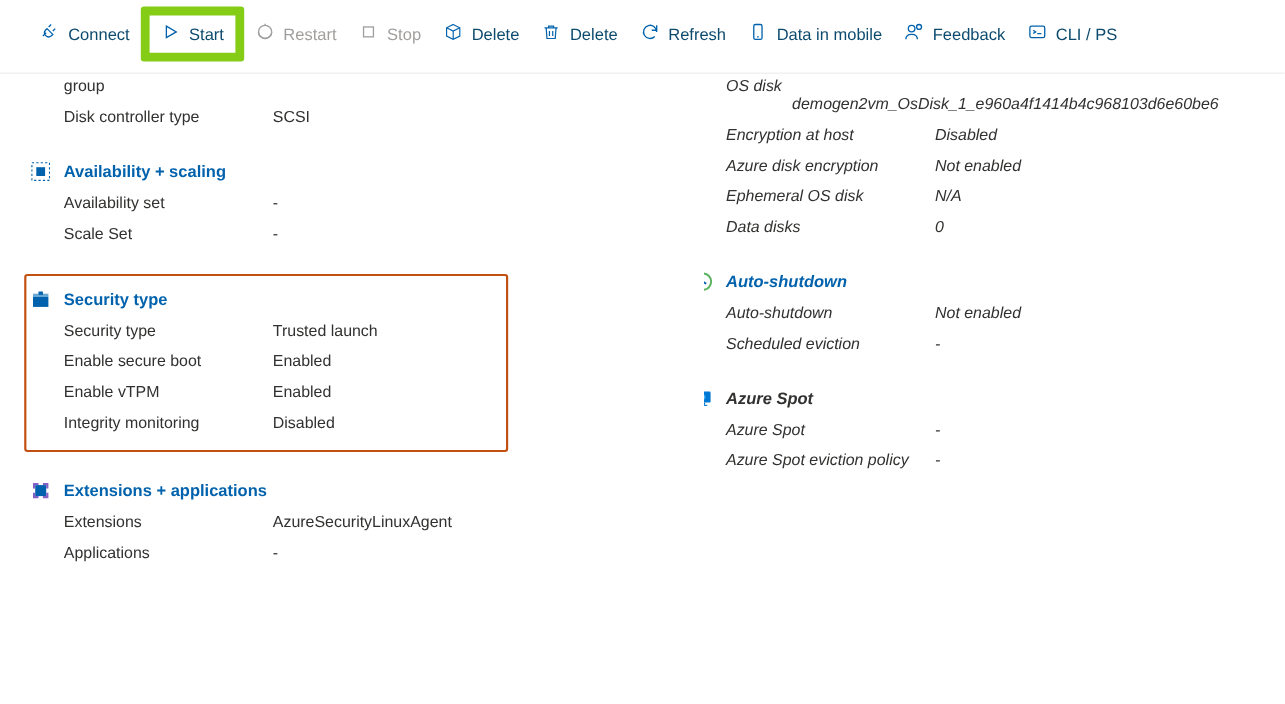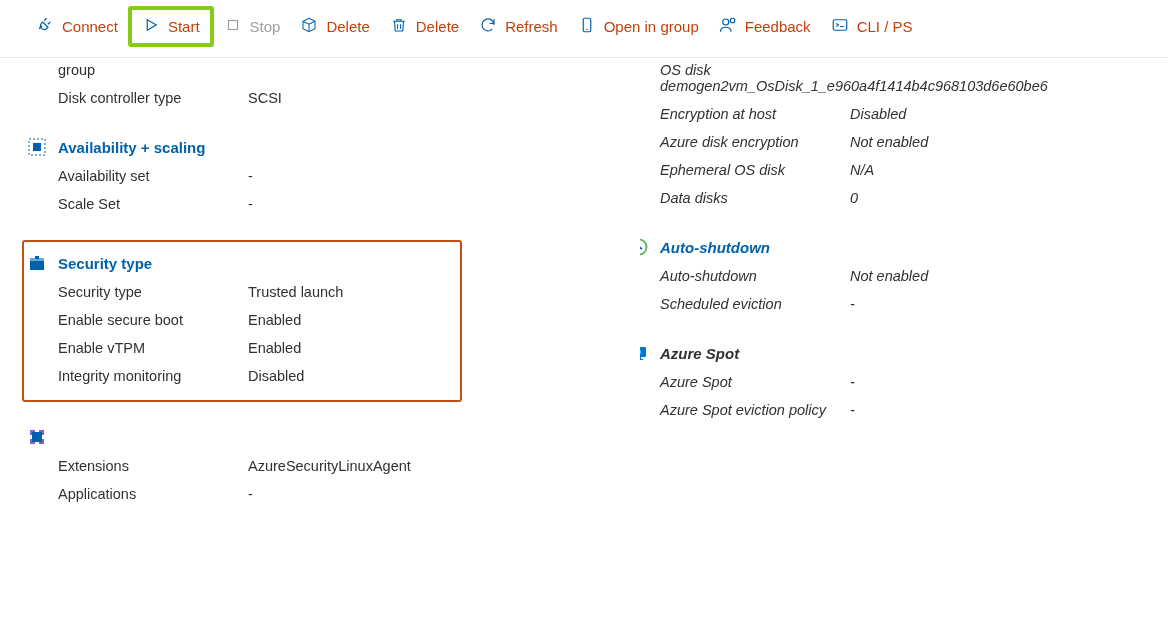--- a/index.html
+++ b/index.html
@@ -19,29 +19,29 @@
     padding: 6px 16px 10px 26px;
     border-bottom: 1px solid #edebe9;
     gap: 0;
   }
   .tbtn {
     display: inline-flex;
     align-items: center;
     gap: 8px;
     padding: 6px 10px;
     font-size: 15px;
-    color: #c2410c;
+    color: #0c4a6e;
     cursor: pointer;
     background: transparent;
     border: none;
   }
   .tbtn.disabled { color: #a19f9d; cursor: default; }
   .tbtn svg { width: 18px; height: 18px; }
   .highlight-box {
-    border: 4px solid #84cc16;
+    border: 8px solid #84cc16;
     border-radius: 3px;
   }
   .content {
     display: flex;
     padding-top: 2px;
   }
   .col-left { width: 640px; padding-left: 58px; box-sizing:border-box;}
   .col-right { flex: 1; padding-left: 20px; padding-right:0; box-sizing:border-box; overflow:hidden;font-style:italic;}
 
   .section-hdr {
@@ -73,21 +73,21 @@
   .kv .v { color:#323130;}
   .hl-section {
     border: 2px solid #c25012;
     border-radius: 3px;
     padding: 6px 12px 10px 34px;
     margin-left: -36px;
     margin-top: 22px;
     width: 390px;
   }
   .hl-section .section-hdr{margin-top:6px;}
-  .trunc{white-space:nowrap; overflow:hidden;}
+  .trunc{white-space:nowrap; overflow:hidden;text-align:center;}
 </style>
 </head>
 <body>
 
 <div class="toolbar">
 
   <button class="tbtn">
     <span class="icon">
       <svg viewBox="0 0 24 24" fill="none" stroke="#0062ad" stroke-width="1.6">
           <path d="M8 13l-4 4M11 6l3-3M16 11l3-3M9 8l7 7-2 2a5 5 0 01-7-7z"></path>
@@ -100,20 +100,32 @@
     <button class="tbtn">
       <span class="icon">
         <svg viewBox="0 0 24 24" fill="none" stroke="#0062ad" stroke-width="1.6">
             <path d="M7 5l12 7-12 7z"></path>
           </svg>
       </span>
       <span>Start</span>
     </button>
   </span>
 
+  <button class="tbtn disabled">
+    <span class="icon">
+      <svg viewBox="0 0 24 24" fill="none" stroke="#a19f9d" stroke-width="1.6">
+          <path d="M4 12a8 8 0 108-8V2"></path>
+          <path d="M8 6l4-4 4 4" opacity="0"></path>
+          <path d="M12 4L9 7M12 4l3 3" opacity="0"></path>
+          <path d="M20 12a8 8 0 11-8-8"></path>
+          <path d="M12 2v3l3-1" opacity="0"></path>
+        </svg>
+    </span>
+    <span>Restart</span>
+  </button>
 
   <button class="tbtn disabled">
     <span class="icon">
       <svg viewBox="0 0 24 24" fill="none" stroke="#a19f9d" stroke-width="1.6">
           <rect x="6" y="6" width="12" height="12"></rect>
         </svg>
     </span>
     <span>Stop</span>
   </button>
 
@@ -145,21 +157,21 @@
     <span>Refresh</span>
   </button>
 
   <button class="tbtn">
     <span class="icon">
       <svg viewBox="0 0 24 24" fill="none" stroke="#0062ad" stroke-width="1.6">
           <rect x="7" y="3" width="10" height="18" rx="2"></rect>
           <path d="M11 18h2"></path>
         </svg>
     </span>
-    <span>Open in group</span>
+    <span>Data in mobile</span>
   </button>
 
   <button class="tbtn">
     <span class="icon">
       <svg viewBox="0 0 24 24" fill="none" stroke="#0062ad" stroke-width="1.6">
           <circle cx="9" cy="8" r="4"></circle>
           <path d="M2 21c0-4 3-6 7-6s7 2 7 6"></path>
           <circle cx="18" cy="6" r="3"></circle>
         </svg>
     </span>
@@ -237,20 +249,21 @@
       </div>
     </div>
 
     <div class="section-hdr">
       <span class="icon">
         <svg width="18" height="18" viewBox="0 0 18 18">
             <rect x="4" y="4" width="10" height="10" fill="#0062ad"></rect>
             <path d="M2 2h5v2H4v3H2zM16 2h-5v2h3v3h2zM2 16h5v-2H4v-3H2zM16 16h-5v-2h3v-3h2z" fill="#8661c5"></path>
           </svg>
       </span>
+      <span class="title link">Extensions + applications</span>
     </div>
     <div class="kv">
       <div class="k">Extensions</div>
       <div class="v">AzureSecurityLinuxAgent</div>
     </div>
     <div class="kv">
       <div class="k">Applications</div>
       <div class="v">-</div>
     </div>
   </div>

